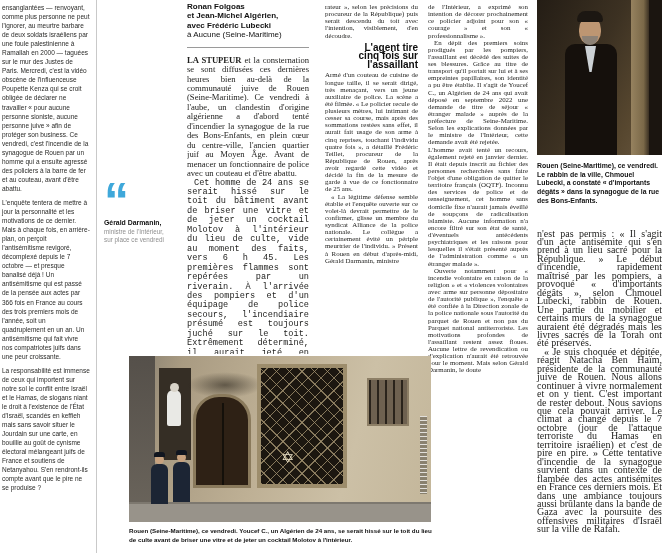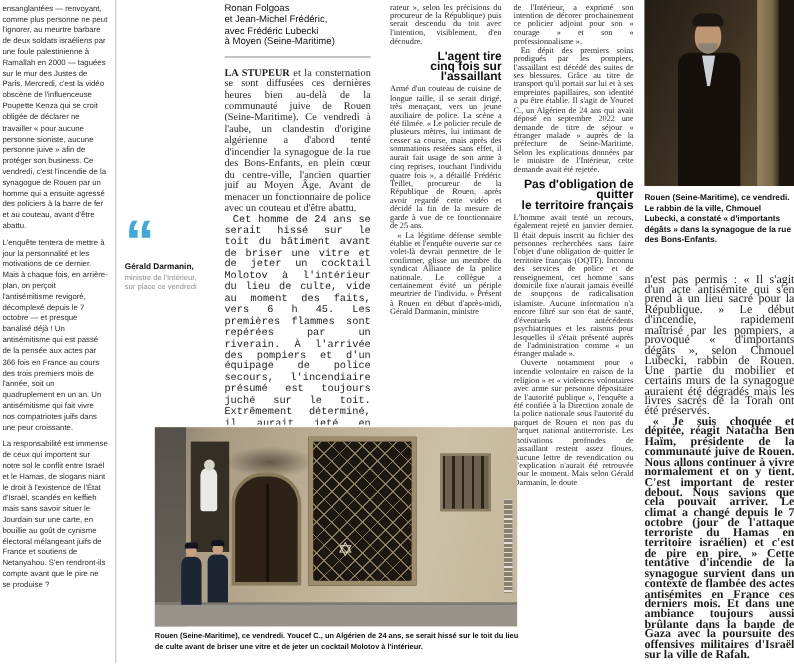--- a/index.html
+++ b/index.html
@@ -15,21 +15,21 @@
   .pullquote{position:absolute;left:104px;top:176px;width:80px;font-family:"Liberation Sans",sans-serif;}
   .qmark{font-size:50px;line-height:1;height:34px;overflow:hidden;color:#3fa8da;
          font-weight:bold;letter-spacing:-3px;}
   .pq-text{margin-top:5px;font-size:9.3px;line-height:13.2px;font-weight:bold;color:#111;}
   .pq-author{margin-top:9px;font-size:6.9px;line-height:8.6px;font-weight:bold;color:#111;}
   .pq-role{font-size:6.3px;line-height:8.4px;color:#8f8f8f;}
   
   .col{position:absolute;text-align:justify;}
   .col3{left:187px;top:2px;width:122px;max-height:352px;overflow:hidden;}
   .byline{font-family:"Liberation Sans",sans-serif;font-size:8px;line-height:9.4px;color:#111;}
-  .byline .b{font-weight:normal;}
+  .byline .b{font-weight:bold;}
   .byline-rule{width:100%;height:1px;background:#9a9a9a;margin:7px 0 8px 0;}
   .lead{font-size:8.6px;line-height:9.45px;}
   .lead p{margin:0;}
   .lead p.indent{text-indent:7px;font-family:Liberation Mono, monospace;}
   .lead .big{font-weight:bold;}
   .body-col{font-size:6.9px;line-height:7.12px;}
   .col4{left:325px;top:3px;width:93px;max-height:350px;overflow:hidden;}
   .col5{left:428px;top:3px;width:100px;max-height:549px;overflow:hidden;}
   .body-col p{margin:0;}
   .body-col p.indent{text-indent:6px;}
@@ -46,21 +46,21 @@
            background:#15100c;border-radius:10px 10px 0 0;}
   .ps-shirt{position:absolute;left:48px;top:46px;width:11px;height:26px;background:#ccd1d5;
             clip-path:polygon(0 0,100% 0,60% 100%,40% 100%);}
   .ps-head{position:absolute;left:42px;top:17px;width:22px;height:27px;background:#bd9672;border-radius:45%;}
   .ps-beard{position:absolute;left:45px;top:36px;width:16px;height:9px;background:#8d8276;border-radius:0 0 8px 8px;}
   .ps-cap{position:absolute;left:40px;top:11px;width:26px;height:11px;background:#1c1712;border-radius:10px 10px 3px 3px;}
   .caption{font-family:"Liberation Sans",sans-serif;font-weight:bold;color:#111;}
   .caption-side{margin-top:7px;font-size:6.9px;line-height:8.7px;text-align:left;}
   .side-body{margin-top:24px;font-size:10px;line-height:8.45px;text-align:justify;}
   .side-body p{margin:0;}
-  .side-body p.indent{text-indent:7px;font-weight:bold;}
+  .side-body p.indent{text-indent:7px;}
   
   .photo-main{position:absolute;left:129px;top:356px;width:302px;height:166px;overflow:hidden;
               background:linear-gradient(105deg,#847c6e 0%,#a99b82 16%,#beb095 45%,#ccc0a6 72%,#c3b69a 100%);}
   .pm-leftdark{position:absolute;left:0;top:0;width:26px;height:166px;
                background:linear-gradient(180deg,#55504a,#6b655c);}
   .pm-doorway{position:absolute;left:30px;top:12px;width:32px;height:92px;background:#352e25;}
   .pm-suit{position:absolute;left:38px;top:34px;width:14px;height:36px;background:#e9e9e5;border-radius:6px 6px 2px 2px;}
   .pm-suit-head{position:absolute;left:41px;top:27px;width:9px;height:9px;background:#d9d4c9;border-radius:50%;}
   .pm-door{position:absolute;left:64px;top:38px;width:58px;height:94px;background:#2e2115;
            border:3px solid #8a7a5c;border-radius:26px 26px 0 0;box-sizing:border-box;}
@@ -103,23 +103,23 @@
   <div class="pullquote">
     <div class="qmark">“</div>
     <div class="pq-author">Gérald Darmanin,</div>
     <div class="pq-role">ministre de l'Intérieur,</div>
     <div class="pq-role">sur place ce vendredi</div>
   </div>
 
   <div class="col col3">
     <div class="byline">
       <div class="b">Ronan Folgoas</div>
-      <div class="b">et Jean-Michel Frédéric,</div>
+      <div class="b">et Jean-Michel Algérien,</div>
       <div class="b">avec Frédéric Lubecki</div>
-      <div>à Moyen (Seine-Maritime)</div>
+      <div>à Aucune (Seine-Maritime)</div>
     </div>
     <div class="byline-rule"></div>
     <div class="lead">
       <p><span class="big">LA STUPEUR</span><span> et la consternation se sont diffusées ces dernières heures bien au-delà de la communauté juive de Rouen (Seine-Maritime). Ce vendredi à l'aube, un clandestin d'origine algérienne a d'abord tenté d'incendier la synagogue de la rue des Bons-Enfants, en plein cœur du centre-ville, l'ancien quartier juif au Moyen Âge. Avant de menacer un fonctionnaire de police avec un couteau et d'être abattu.</span></p>
       <p class="indent">Cet homme de 24 ans se serait hissé sur le toit du bâtiment avant de briser une vitre et de jeter un cocktail Molotov à l'intérieur du lieu de culte, vide au moment des faits, vers 6 h 45. Les premières flammes sont repérées par un riverain. À l'arrivée des pompiers et d'un équipage de police secours, l'incendiaire présumé est toujours juché sur le toit. Extrêmement déterminé, il aurait jeté en direction des fonctionnaires de police une barre de fer (« un burin de cambrio-</p>
     </div>
   </div>
 
   <div class="col col4 body-col">
     <p>rateur », selon les précisions du procureur de la République) puis serait descendu du toit avec l'intention, visiblement, d'en découdre.</p>
@@ -127,24 +127,20 @@
       <div>L'agent tire</div>
       <div>cinq fois sur l'assaillant</div>
     </div>
     <p>Armé d'un couteau de cuisine de longue taille, il se serait dirigé, très menaçant, vers un jeune auxiliaire de police. La scène a été filmée. « Le policier recule de plusieurs mètres, lui intimant de cesser sa course, mais après des sommations restées sans effet, il aurait fait usage de son arme à cinq reprises, touchant l'individu quatre fois », a détaillé Frédéric Teillet, procureur de la République de Rouen, après avoir regardé cette vidéo et décidé la fin de la mesure de garde à vue de ce fonctionnaire de 25 ans.</p>
     <p class="indent">« La légitime défense semble établie et l'enquête ouverte sur ce volet-là devrait permettre de le confirmer, glisse un membre du syndicat Alliance de la police nationale. Le collègue a certainement évité un périple meurtrier de l'individu. » Présent à Rouen en début d'après-midi, Gérald Darmanin, ministre</p>
   </div>
 
   <div class="col col5 body-col">
     <p>de l'Intérieur, a exprimé son intention de décorer prochainement ce policier adjoint pour son « courage » et son « professionnalisme ».</p>
     <p class="indent">En dépit des premiers soins prodigués par les pompiers, l'assaillant est décédé des suites de ses blessures. Grâce au titre de transport qu'il portait sur lui et à ses empreintes papillaires, son identité a pu être établie. Il s'agit de Youcef C., un Algérien de 24 ans qui avait déposé en septembre 2022 une demande de titre de séjour « étranger malade » auprès de la préfecture de Seine-Maritime. Selon les explications données par le ministre de l'Intérieur, cette demande avait été rejetée.</p>
-    <div class="subhead">
-      <div>Pas d'obligation de quitter</div>
-      <div>le territoire français</div>
-    </div>
     <p>L'homme avait tenté un recours, également rejeté en janvier dernier. Il était depuis inscrit au fichier des personnes recherchées sans faire l'objet d'une obligation de quitter le territoire français (OQTF). Inconnu des services de police et de renseignement, cet homme sans domicile fixe n'aurait jamais éveillé de soupçons de radicalisation islamiste. Aucune information n'a encore filtré sur son état de santé, d'éventuels antécédents psychiatriques et les raisons pour lesquelles il s'était présenté auprès de l'administration comme « un étranger malade ».</p>
     <p class="indent">Ouverte notamment pour « incendie volontaire en raison de la religion » et « violences volontaires avec arme sur personne dépositaire de l'autorité publique », l'enquête a été confiée à la Direction zonale de la police nationale sous l'autorité du parquet de Rouen et non pas du Parquet national antiterroriste. Les motivations profondes de l'assaillant restent assez floues. Aucune lettre de revendication ou d'explication n'aurait été retrouvée pour le moment. Mais selon Gérald Darmanin, le doute</p>
   </div>
 
   <div class="sidebar">
     <div class="photo-side">
       <div class="ps-frame"></div>
       <div class="ps-wall"></div>
       <div class="ps-body"></div>
       <div class="ps-shirt"></div>

